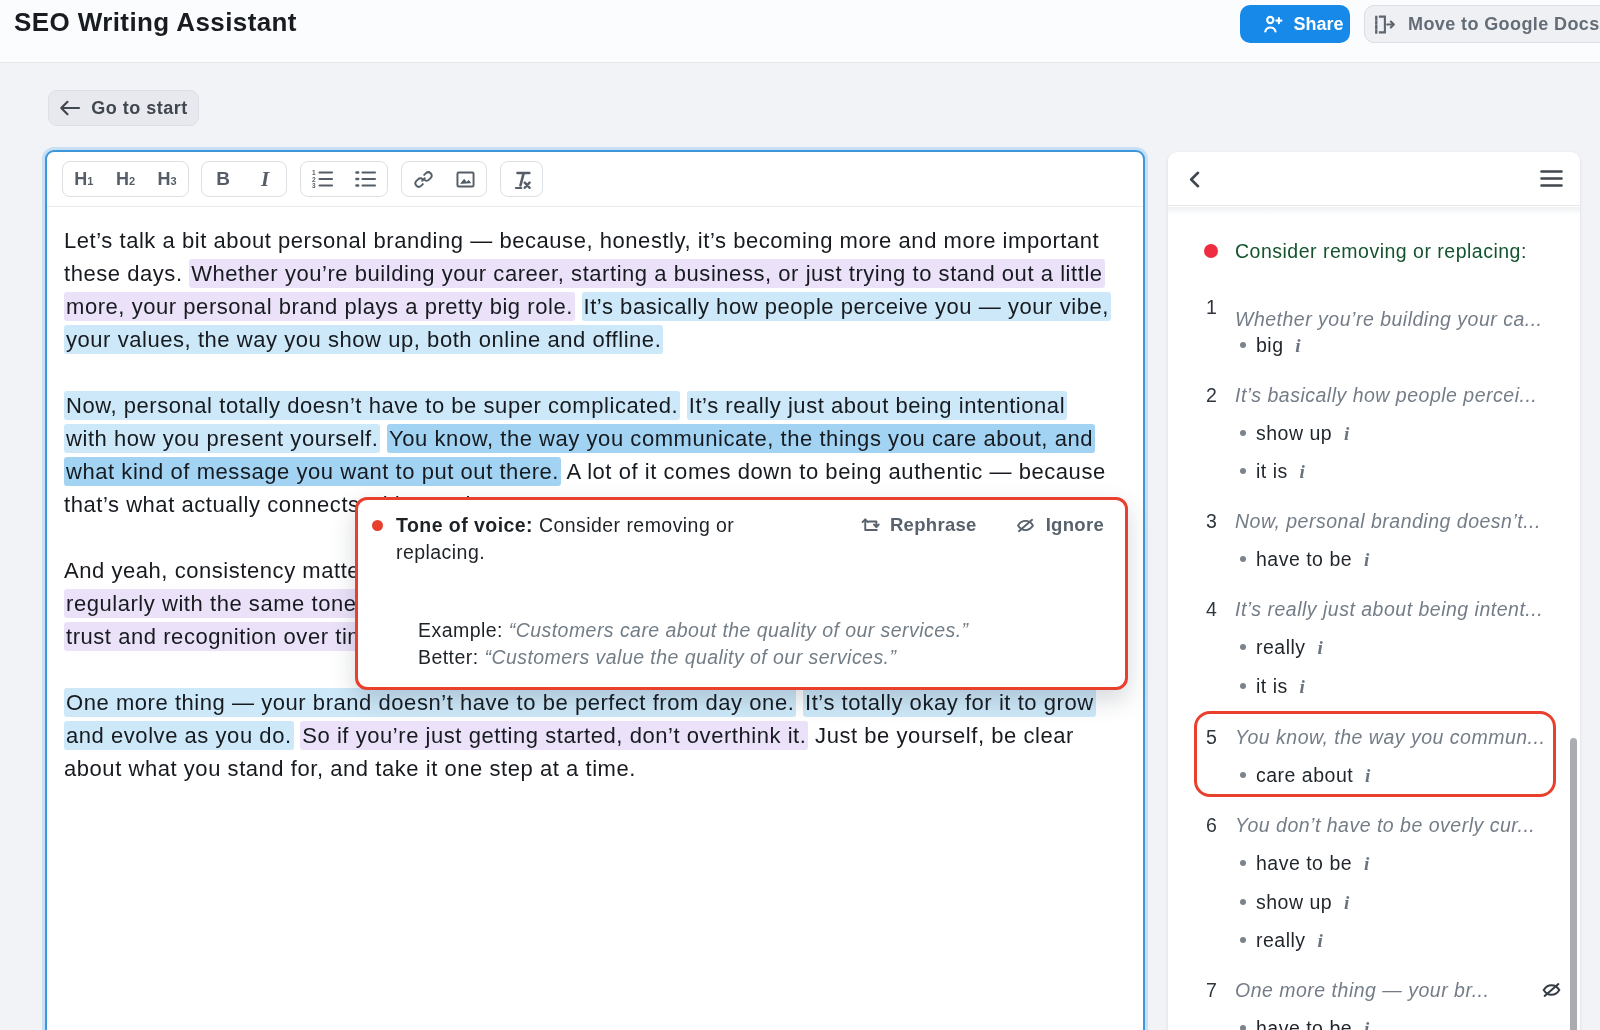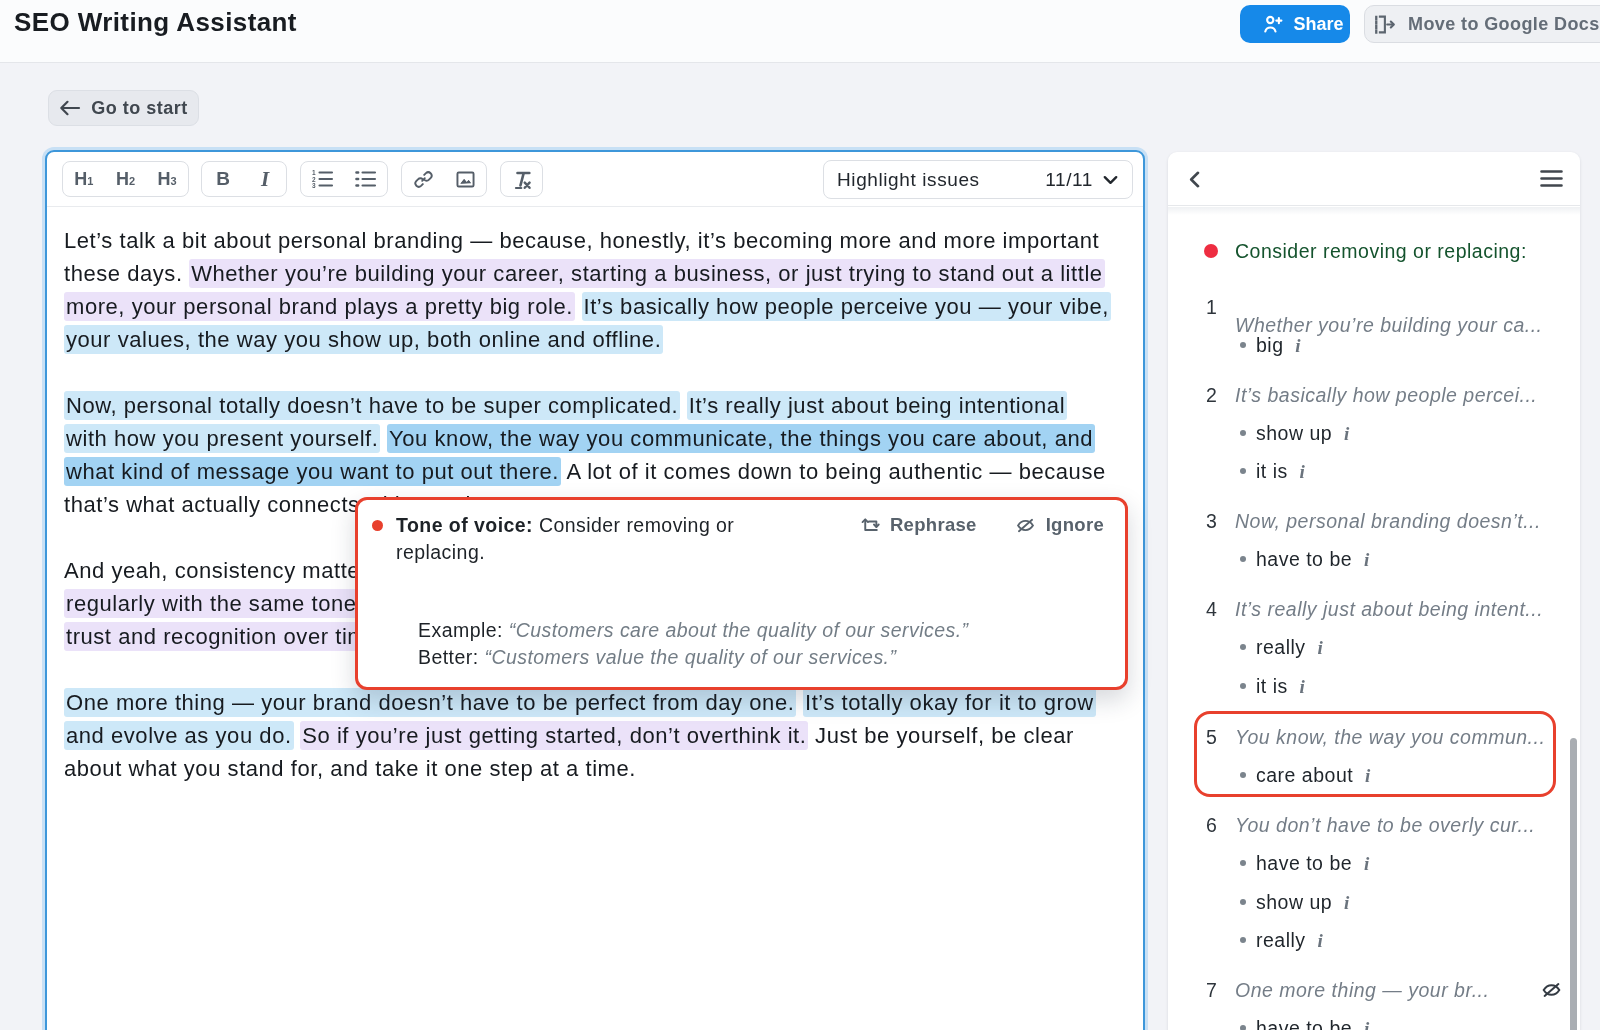--- a/index.html
+++ b/index.html
@@ -124,27 +124,20 @@
     <div class="tgroup" style="left:453px; width:43px;">
       <span class="tbtn">
           <svg width="23" height="23" viewBox="0 0 24 24" fill="none" stroke="#555e68" stroke-linecap="round">
             <path d="M7.8 5.2h12.4" stroke-width="2.7"></path>
             <path d="M14.2 5.6 10.9 18.3" stroke-width="2.7"></path>
             <path d="M6.2 20.8h5.6" stroke-width="2.2"></path>
             <path d="M15.4 15.2l5 5.4M20.4 15.2l-5 5.4" stroke-width="2.6"></path>
           </svg>
         </span>
     </div>
-    <div id="hlissues">
-        <span style="margin-left:13px;">Highlight issues</span>
-        <span style="margin-left:auto;">11/11</span>
-        <svg style="margin:0 14px 0 10px;" width="15" height="10" viewBox="0 0 15 10" fill="none" stroke="#22272d" stroke-width="2.4" stroke-linecap="round" stroke-linejoin="round">
-          <path d="M1.8 2.2 7.5 7.8 13.2 2.2"></path>
-        </svg>
-      </div>
   </div>
 
   <div id="etext">
     <div class="ln" style="top:72px;">Let’s talk a bit about personal branding — because, honestly, it’s becoming more and more important</div>
     <div class="ln" style="top:105px;">these days. <span class="hp">Whether you’re building your career, starting a business, or just trying to stand out a little</span></div>
     <div class="ln" style="top:138px;"><span class="hp">more, your personal brand plays a pretty big role.</span> <span class="hb">It’s basically how people perceive you — your vibe,</span></div>
     <div class="ln" style="top:171px;"><span class="hb">your values, the way you show up, both online and offline.</span></div>
 
     <div class="ln" style="top:237px;"><span class="hb">Now, personal totally doesn’t have to be super complicated.</span> <span class="hb">It’s really just about being intentional</span></div>
     <div class="ln" style="top:270px;"><span class="hb">with how you present yourself.</span> <span class="hs">You know, the way you communicate, the things you care about, and</span></div>
@@ -187,21 +180,21 @@
     <svg style="position:absolute;left:372px;top:17px;" width="23" height="19" viewBox="0 0 23 19" fill="none" stroke="#41474e" stroke-width="2.6" stroke-linecap="round">
         <path d="M1.5 2.5h20M1.5 9.5h20M1.5 16.5h20"></path>
       </svg>
   </div>
   <div id="sbshadow"></div>
   <div id="sbcontent">
     <span style="position:absolute;left:36px;top:92px;width:14px;height:14px;border-radius:50%;background:#ee2d41;"></span>
     <div class="sit" style="left:67px;top:88px;color:#14532d;">Consider removing or replacing:</div>
 
     <div class="sit snum" style="left:38px;top:144px;">1</div>
-    <div class="sit sital" style="left:67px;top:162px;font-style:italic;">Whether you’re building your ca...</div>
+    <div class="sit sital" style="left:67px;top:156px;font-style:italic;">Whether you’re building your ca...</div>
     <span class="sdot" style="left:72px;top:190px;"></span>
     <div class="sit sbul" style="left:88px;top:182px;">big&nbsp;&nbsp;<span class="iinfo">i</span></div>
 
     <div class="sit snum" style="left:38px;top:232px;">2</div>
     <div class="sit sital" style="left:67px;top:232px;">It’s basically how people percei...</div>
     <span class="sdot" style="left:72px;top:278px;"></span>
     <div class="sit sbul" style="left:88px;top:270px;">show up&nbsp;&nbsp;<span class="iinfo">i</span></div>
     <span class="sdot" style="left:72px;top:316px;"></span>
     <div class="sit sbul" style="left:88px;top:308px;">it is&nbsp;&nbsp;<span class="iinfo">i</span></div>
 

